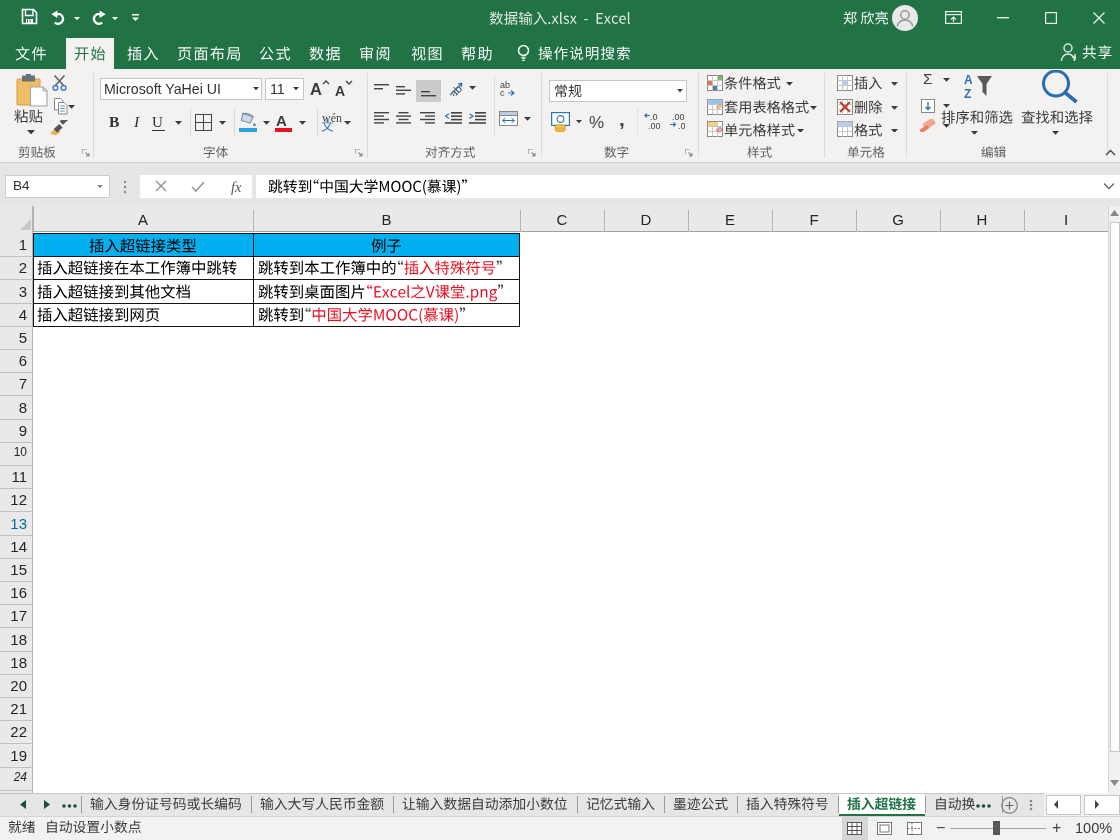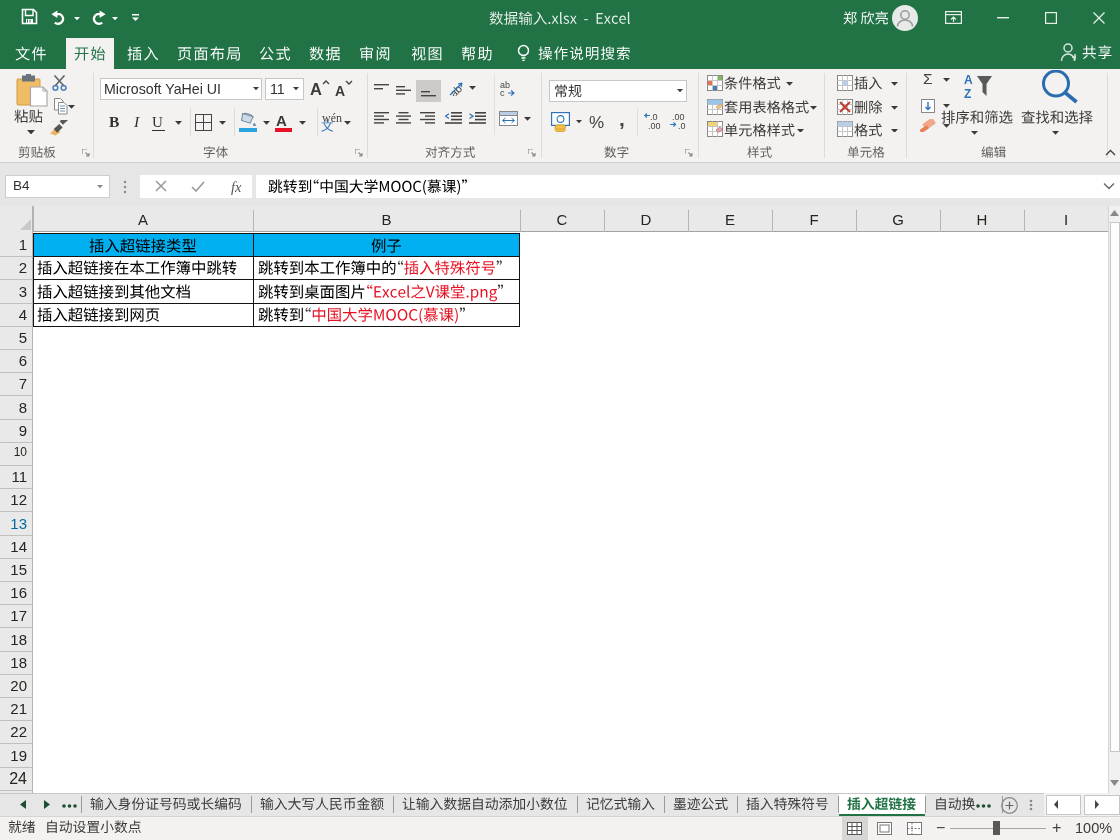--- a/index.html
+++ b/index.html
@@ -761,21 +761,21 @@
 <div style="position:absolute;top:654.7px;font-family:'Liberation Sans',sans-serif;font-size:15px;color:#26251f;font-weight:400;line-height:1;white-space:pre;right:1093.0px;">18</div>
 <div style="position:absolute;left:0px;top:673.8px;width:33px;height:1px;background:#c0c0c0"></div>
 <div style="position:absolute;top:677.9px;font-family:'Liberation Sans',sans-serif;font-size:15px;color:#26251f;font-weight:400;line-height:1;white-space:pre;right:1093.0px;">20</div>
 <div style="position:absolute;left:0px;top:697.0px;width:33px;height:1px;background:#c0c0c0"></div>
 <div style="position:absolute;top:701.1px;font-family:'Liberation Sans',sans-serif;font-size:15px;color:#26251f;font-weight:400;line-height:1;white-space:pre;right:1093.0px;">21</div>
 <div style="position:absolute;left:0px;top:720.2px;width:33px;height:1px;background:#c0c0c0"></div>
 <div style="position:absolute;top:724.3px;font-family:'Liberation Sans',sans-serif;font-size:15px;color:#26251f;font-weight:400;line-height:1;white-space:pre;right:1093.0px;">22</div>
 <div style="position:absolute;left:0px;top:743.4000000000001px;width:33px;height:1px;background:#c0c0c0"></div>
 <div style="position:absolute;top:747.5px;font-family:'Liberation Sans',sans-serif;font-size:15px;color:#26251f;font-weight:400;line-height:1;white-space:pre;right:1093.0px;">19</div>
 <div style="position:absolute;left:0px;top:766.6px;width:33px;height:1px;background:#c0c0c0"></div>
-<div style="position:absolute;top:770.7px;font-family:'Liberation Sans',sans-serif;font-size:16px;color:#26251f;font-weight:400;line-height:1;white-space:pre;right:1093.0px;">24</div>
+<div style="position:absolute;top:770.7px;font-family:'Liberation Sans',sans-serif;font-size:12px;color:#26251f;font-weight:400;line-height:1;white-space:pre;right:1093.0px;font-style:italic;">24</div>
 <div style="position:absolute;left:0px;top:789.8000000000001px;width:33px;height:1px;background:#c0c0c0"></div>
 <div style="position:absolute;left:33px;top:233.0px;width:487px;height:93.8px;border:1px solid #141414"></div>
 <div style="position:absolute;left:33px;top:233.0px;width:487px;height:24.2px;background:#00b0f0;border:1px solid #141414"></div>
 <div style="position:absolute;left:33px;top:256.2px;width:487px;height:1px;background:#141414"></div>
 <div style="position:absolute;left:33px;top:279.4px;width:487px;height:1px;background:#141414"></div>
 <div style="position:absolute;left:33px;top:302.6px;width:487px;height:1px;background:#141414"></div>
 <div style="position:absolute;left:253px;top:233.0px;width:1px;height:93.8px;background:#141414"></div>
 <div style="position:absolute;left:89.1px;top:236.6px;line-height:0"><svg width="107.80" height="19.25" viewBox="0 0 7000.00 1250.00">
       <g transform="translate(0,940.00) scale(1.000000,-1.000000)">
         <g fill="#000">

